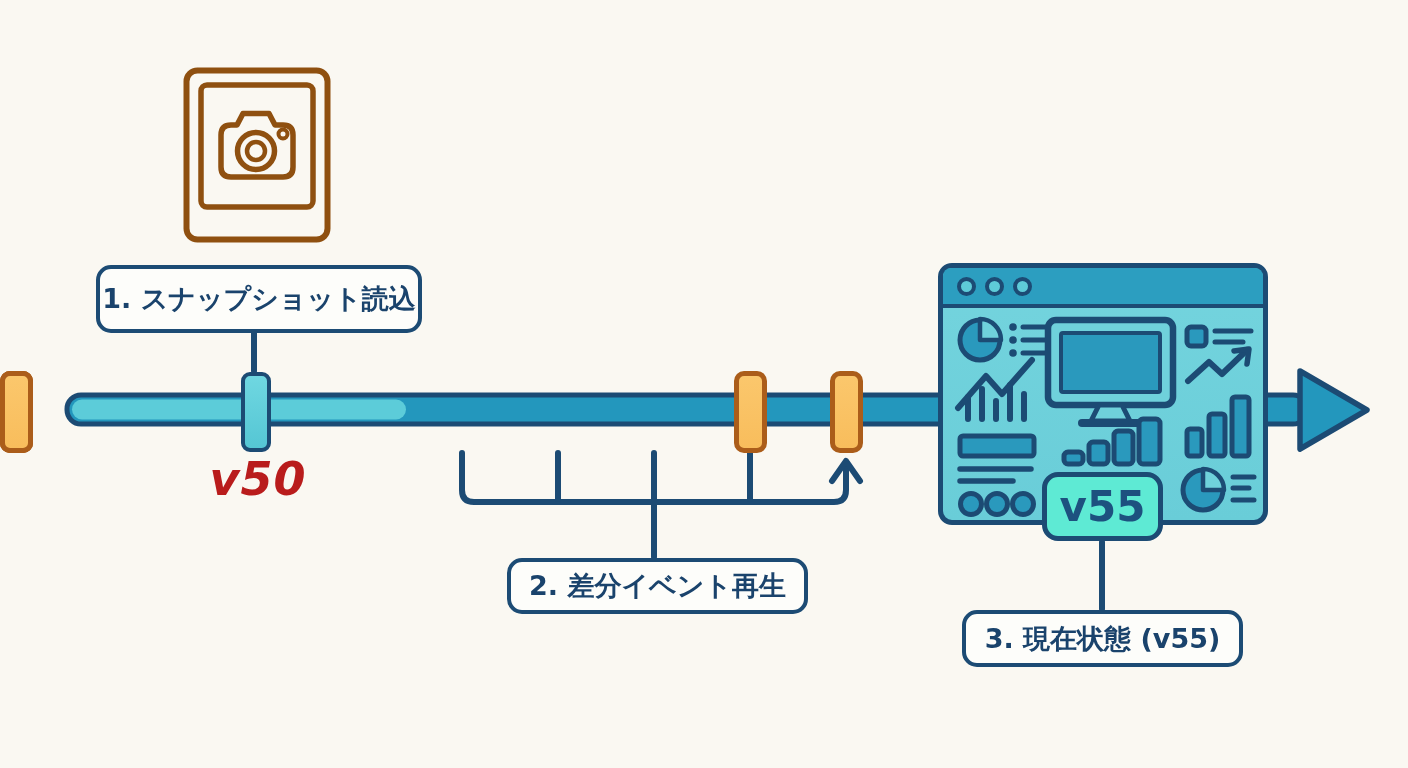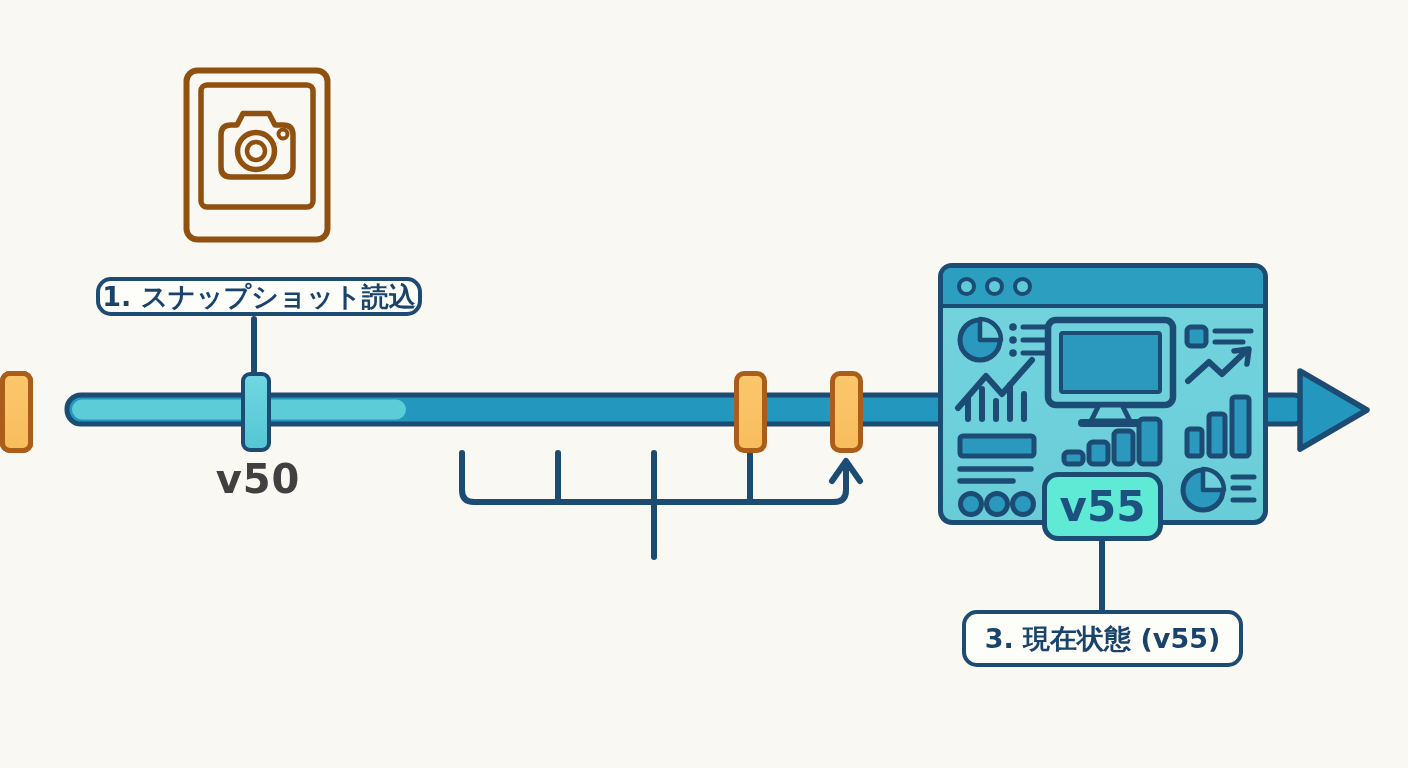--- a/index.html
+++ b/index.html
@@ -47,29 +47,29 @@
   }
   .tick:nth-of-type(1){left:446px;}
   .tick:nth-of-type(2){left:542px;}
   .tick:nth-of-type(3){left:638px;}
   .tick:nth-of-type(4){left:734px;}
   .tick:nth-of-type(5){left:830px;}
 
   .version-start{
     position:absolute;left:194px;top:452px;width:128px;height:54px;z-index:4;
     display:flex;align-items:center;justify-content:center;
-    font-size:40px;font-weight:800;color:#404040;letter-spacing:1px;
+    font-size:46px;font-weight:800;color:#b91c1c;letter-spacing:1px;font-style:italic;
   }
 
   .step-label{
     position:absolute;z-index:4;display:flex;align-items:center;justify-content:center;
     background:var(--box-bg);border:4px solid var(--navy);border-radius:15px;
     font-size:27px;font-weight:700;color:var(--navy-text);white-space:nowrap;
   }
-  .step-1{left:96px;top:277px;width:326px;height:39px;}
+  .step-1{left:96px;top:265px;width:326px;height:68px;}
   .step-2{left:507px;top:558px;width:301px;height:56px;}
   .step-3{left:962px;top:610px;width:281px;height:57px;text-align:center;}
 
   .panel{
     position:absolute;left:938px;top:263px;width:330px;height:262px;z-index:3;
     background:linear-gradient(180deg,#74D4DE,#69CDD8);
     border:5px solid var(--navy);border-radius:14px;
   }
   .panel-titlebar{
     position:absolute;left:0;top:0;right:0;height:40px;
@@ -127,20 +127,23 @@
 
   <div class="marker-v50"></div>
   <div class="version-start">v50</div>
 
   <div class="tick"></div>
   <div class="tick"></div>
   <div class="tick"></div>
   <div class="tick"></div>
   <div class="tick"></div>
 
+  <div class="step-label step-2">
+    <span>2. 差分イベント再生</span>
+  </div>
 
   <div class="panel">
     <div class="panel-titlebar">
       <div class="win-dot"></div>
       <div class="win-dot"></div>
       <div class="win-dot"></div>
     </div>
     <svg class="panel-icons" width="330" height="262" viewBox="0 0 330 262">
 
       <g>

